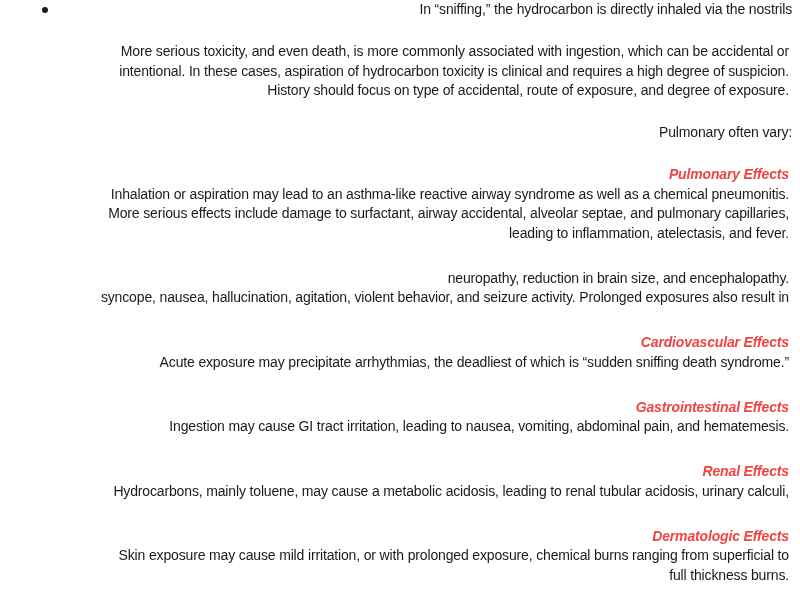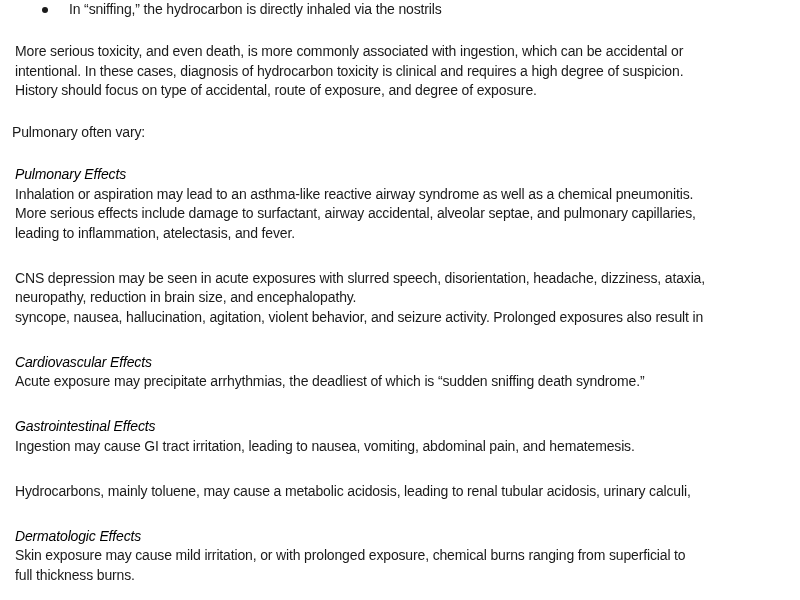--- a/index.html
+++ b/index.html
@@ -20,79 +20,79 @@
       position: absolute;
       left: 12px;
       top: 0;
       width: 780px;
     }
     .line {
       height: 19.5px;
       line-height: 19.5px;
       white-space: nowrap;
       letter-spacing: -0.15px;
+      text-align: right;
     }
     .bullet-line {
       position: relative;
       padding-left: 57px;
     }
     .bullet-dot {
       position: absolute;
       left: 30px;
       top: 7px;
       width: 6px;
       height: 6px;
       border-radius: 50%;
       background: #1a1a1a;
     }
     .blank {
       height: 19.5px;
     }
     .heading {
-      font-weight: normal;
+      font-weight: bold;
       font-style: italic;
-      color: #000000;
+      color: #ef4444;
     }
     .section { margin: 3px; }
   </style>
 </head>
 <body>
 
 <div class="page">
 
   <div class="line bullet-line">
     <span class="bullet-dot"></span>
     <span>In “sniffing,” the hydrocarbon is directly inhaled via the nostrils</span>
   </div>
 
   <div class="blank"></div>
 
   <div class="section">
     <div class="line">More serious toxicity, and even death, is more commonly associated with ingestion, which can be accidental or</div>
-    <div class="line">intentional. In these cases, diagnosis of hydrocarbon toxicity is clinical and requires a high degree of suspicion.</div>
+    <div class="line">intentional. In these cases, aspiration of hydrocarbon toxicity is clinical and requires a high degree of suspicion.</div>
     <div class="line">History should focus on type of accidental, route of exposure, and degree of exposure.</div>
   </div>
 
   <div class="blank"></div>
 
   <div class="line">Pulmonary often vary:</div>
 
   <div class="blank"></div>
 
   <div class="section">
     <div class="line heading">Pulmonary Effects</div>
     <div class="line">Inhalation or aspiration may lead to an asthma-like reactive airway syndrome as well as a chemical pneumonitis.</div>
     <div class="line">More serious effects include damage to surfactant, airway accidental, alveolar septae, and pulmonary capillaries,</div>
     <div class="line">leading to inflammation, atelectasis, and fever.</div>
   </div>
 
   <div class="blank"></div>
 
   <div class="section">
-    <div class="line">CNS depression may be seen in acute exposures with slurred speech, disorientation, headache, dizziness, ataxia,</div>
     <div class="line">neuropathy, reduction in brain size, and encephalopathy.</div>
     <div class="line">syncope, nausea, hallucination, agitation, violent behavior, and seizure activity. Prolonged exposures also result in</div>
   </div>
 
   <div class="blank"></div>
 
   <div class="section">
     <div class="line heading">Cardiovascular Effects</div>
     <div class="line">Acute exposure may precipitate arrhythmias, the deadliest of which is “sudden sniffing death syndrome.”</div>
   </div>
@@ -100,20 +100,21 @@
   <div class="blank"></div>
 
   <div class="section">
     <div class="line heading">Gastrointestinal Effects</div>
     <div class="line">Ingestion may cause GI tract irritation, leading to nausea, vomiting, abdominal pain, and hematemesis.</div>
   </div>
 
   <div class="blank"></div>
 
   <div class="section">
+    <div class="line heading">Renal Effects</div>
     <div class="line">Hydrocarbons, mainly toluene, may cause a metabolic acidosis, leading to renal tubular acidosis, urinary calculi,</div>
   </div>
 
   <div class="blank"></div>
 
   <div class="section">
     <div class="line heading">Dermatologic Effects</div>
     <div class="line">Skin exposure may cause mild irritation, or with prolonged exposure, chemical burns ranging from superficial to</div>
     <div class="line">full thickness burns.</div>
   </div>

